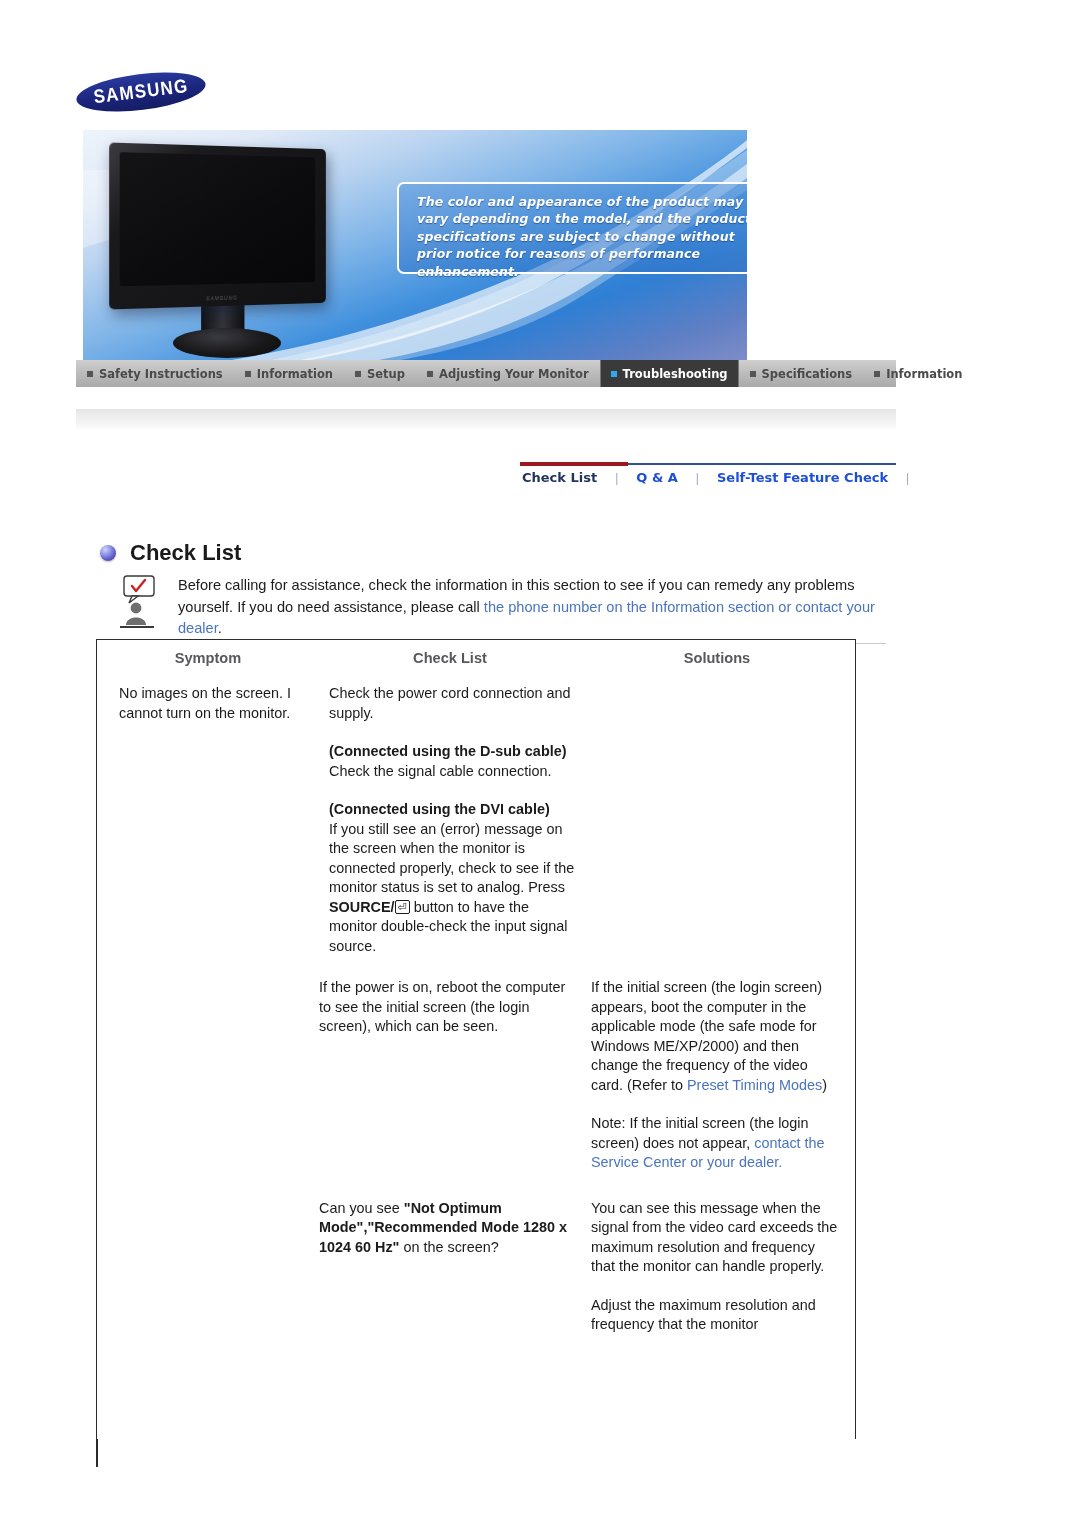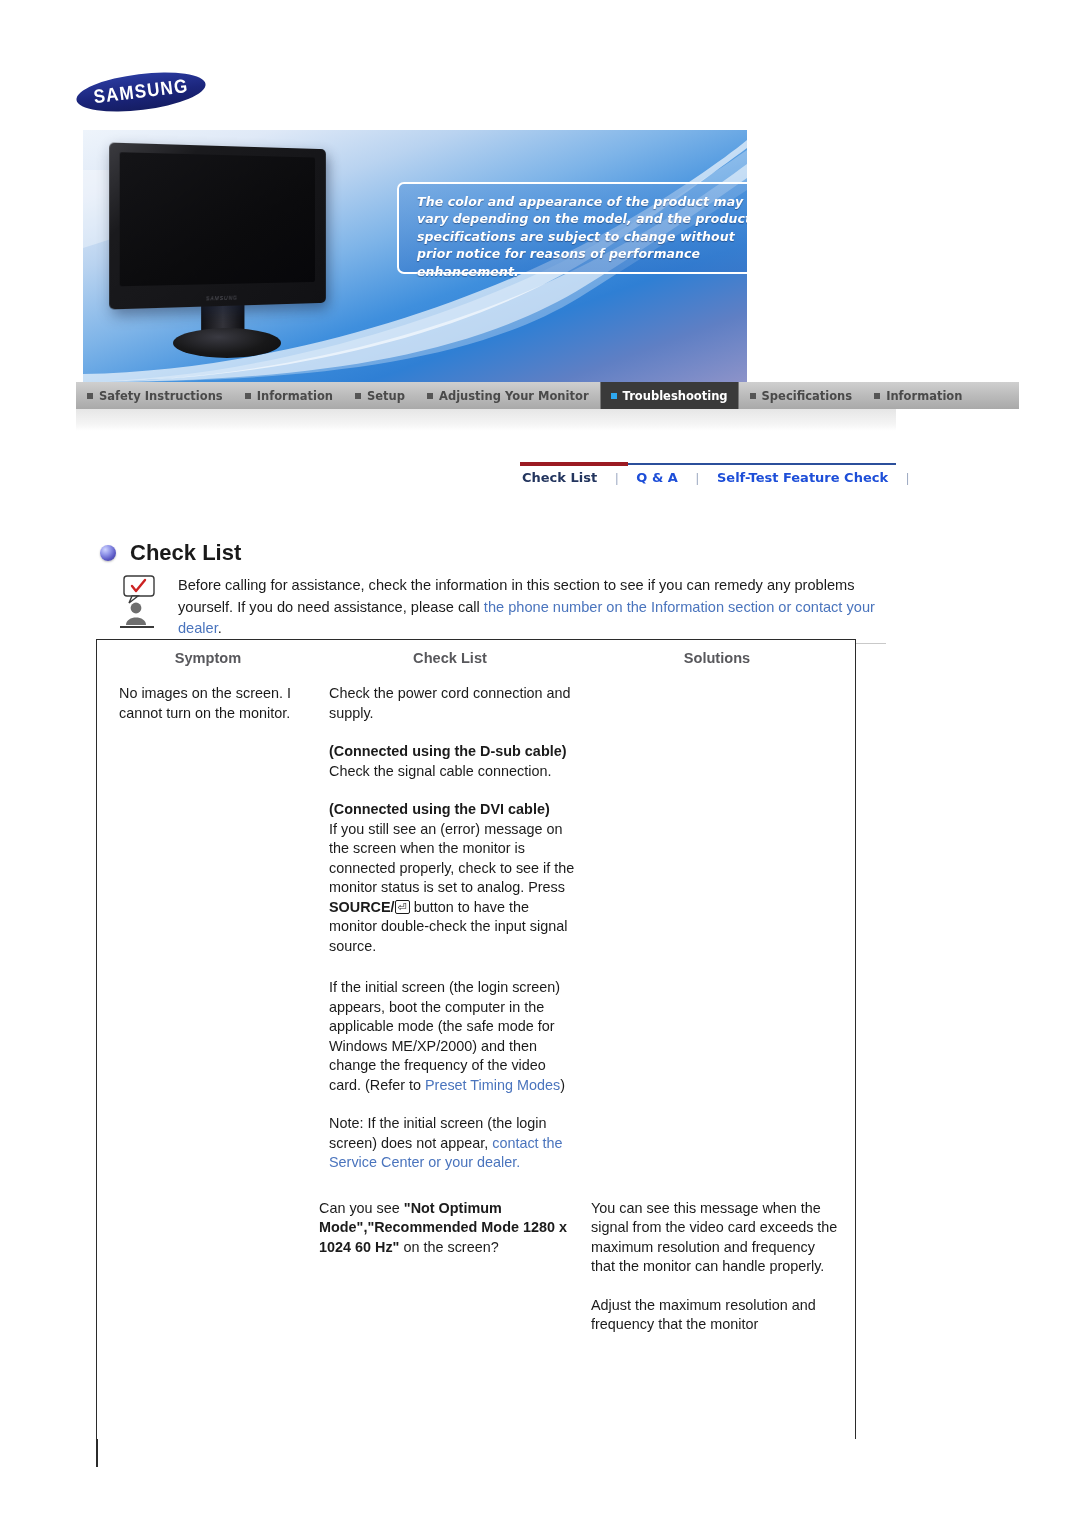--- a/index.html
+++ b/index.html
@@ -94,21 +94,21 @@
     font-family:"DejaVu Sans", sans-serif;
     font-weight:bold;
     font-size:12.5px;
     line-height:17.4px;
     text-shadow:0 1px 1px rgba(20,50,100,.55);
     letter-spacing:.1px;
   }
 
   
   #mainnav {
-    position:absolute; left:76px; top:382px; width:943px; height:27px;
+    position:absolute; left:76px; top:360px; width:820px; height:27px;
     background:linear-gradient(180deg,#cfcfcf 0%,#bdbdbd 45%,#a9a9a9 100%);
     display:flex; align-items:center;text-align:center;
   }
   #mainnav-shadow {
     position:absolute; left:76px; top:409px; width:820px; height:22px;
     background:linear-gradient(180deg,#e6e6e6,#f5f5f5 70%,#ffffff);
   }
   .nav-item {
     display:flex; align-items:center; gap:6px;
     padding:0 11px; height:27px;
@@ -320,20 +320,23 @@
       </div>
       <div class="cell col3">
         <p class="blk">Check the power cord connection and supply.</p>
         <p class="blk"><b>(Connected using the D-sub cable)</b><br><span>Check the signal cable connection.</span></p>
         <p class="blk"><b>(Connected using the DVI cable)</b><br><span>If you still see an (error) message on the screen when the monitor is connected properly, check to see if the monitor status is set to analog. Press </span><b>SOURCE/</b><span class="srckey">⏎</span><span> button to have the monitor double-check the input signal source.</span></p>
       </div>
     </div>
 
     <div class="tbody" style="padding-top:22px;">
       <div class="cell col1"></div>
+      <div class="cell col2">
+        <p class="blk">If the power is on, reboot the computer to see the initial screen (the login screen), which can be seen.</p>
+      </div>
       <div class="cell col3">
         <p class="blk"><span>If the initial screen (the login screen) appears, boot the computer in the applicable mode (the safe mode for Windows ME/XP/2000) and then change the frequency of the video card. (Refer to </span><span class="lnk">Preset Timing Modes</span><span>)</span></p>
         <p class="blk"><span>Note: If the initial screen (the login screen) does not appear, </span><span class="lnk">contact the Service Center or your dealer</span><span class="lnk">.</span></p>
       </div>
     </div>
 
     <div class="tbody" style="padding-top:26px;">
       <div class="cell col1"></div>
       <div class="cell col2">
         <p class="blk"><span>Can you see </span><b>"Not Optimum Mode","Recommended Mode 1280 x 1024 60 Hz"</b><span> on the screen?</span></p>

